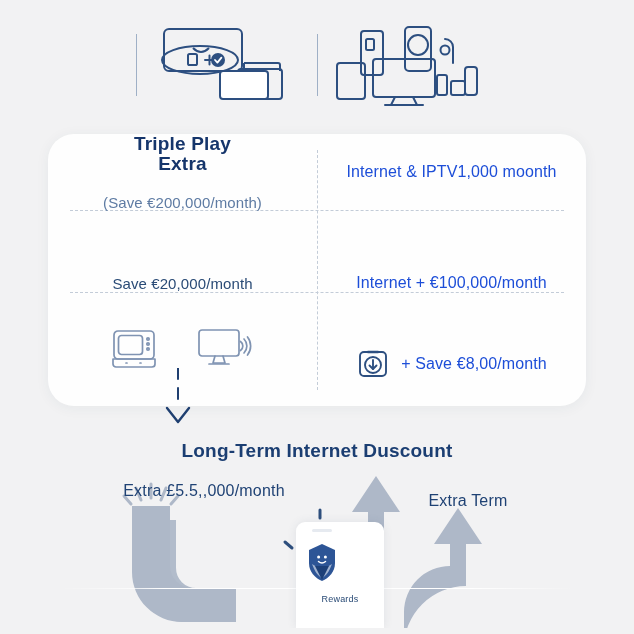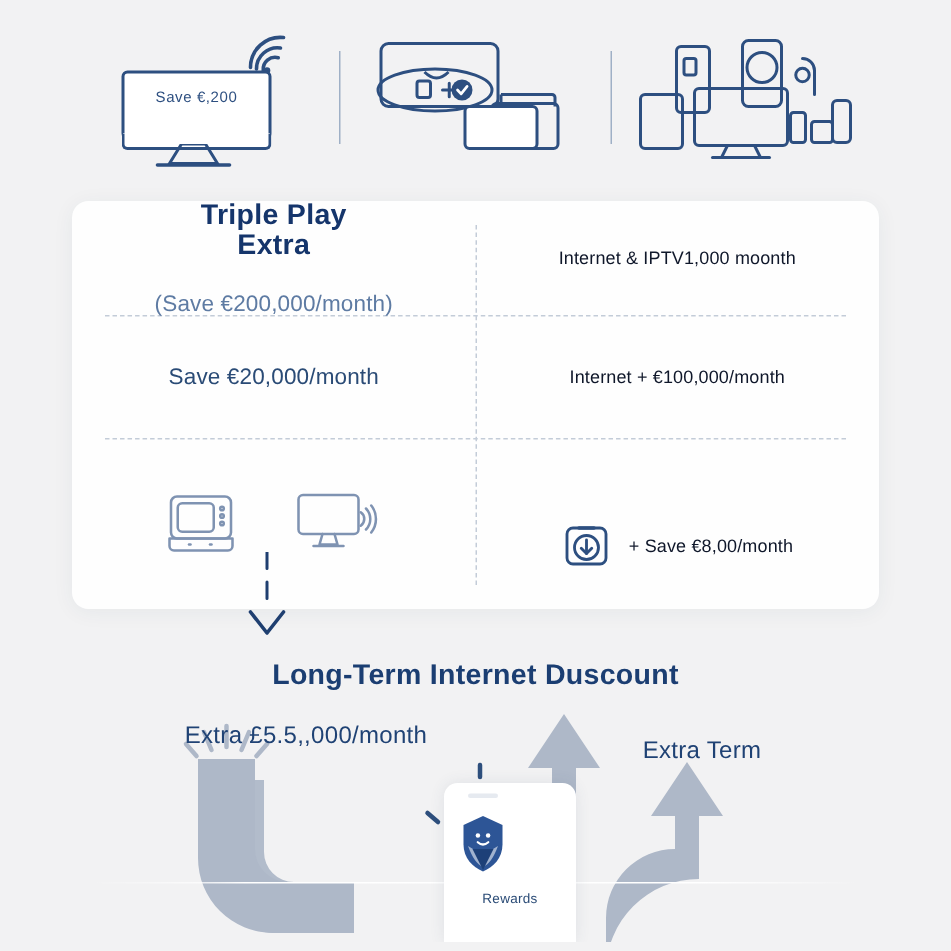--- a/index.html
+++ b/index.html
@@ -42,53 +42,53 @@
   .wifi{position:absolute;right:4px;top:2px;width:34px;height:30px;}
 
   
   .ic2{position:relative;width:150px;height:92px;}
   
   .ic3{position:relative;width:150px;height:92px;}
 
   
   .card{
     position:absolute;left:48px;top:134px;width:538px;height:272px;
-    background:#fefefe;border-radius:11px;
+    background:#fefefe;border-radius:26px;
     box-shadow:0 2px 14px rgba(40,60,90,.06);
   }
   .card-grid{position:absolute;inset:0;}
   .cdiv-v{
     position:absolute;left:50%;top:16px;bottom:16px;width:0;
     border-left:1px dashed #c3ccd8;
   }
   .cdiv-h{
     position:absolute;left:22px;right:22px;height:0;
     border-top:1px dashed #c3ccd8;
   }
   .cdiv-h.r1{top:76px;}
   .cdiv-h.r2{top:158px;}
 
   .cell{position:absolute;display:flex;flex-direction:column;
         align-items:center;justify-content:center;text-align:center;}
   .cL{left:0;width:50%;}
   .cR{left:50%;width:50%;}
   .rA{top:0;height:76px;}
-  .rB{top:76px;height:82px;}
+  .rB{top:76px;height:82px;justify-content:flex-end;}
   .rC{top:158px;height:114px;}
 
   .bundle-title{
     font-weight:bold;font-size:19px;line-height:20px;
     color:#15356b;letter-spacing:.2px;
   }
   .bundle-sub{
     margin-top:3px;font-size:15px;color:#5f7characters;
     color:#5f7siz;
   }
   .bundle-sub{color:#5e7ba3;font-size:15px;margin-top:20px;letter-spacing:.1px;}
-  .plain{font-size:12px;color:#0f172a;letter-spacing:.1px;}
+  .plain{font-size:16px;color:#1d4ed8;letter-spacing:.1px;}
   .plain2{font-size:15px;color:#2a4b76;letter-spacing:.1px;}
 
   .mini-icons{display:flex;align-items:center;gap:40px;}
   .dl-row{display:flex;align-items:center;gap:11px;margin-top:29px;}
   .dl-box{width:34px;height:32px;}
 
   
   .down-wrap{position:absolute;left:160px;top:368px;width:36px;height:60px;}
 
   
@@ -126,40 +126,20 @@
   }
   .shield{position:absolute;left:10px;top:20px;width:32px;height:44px;}
 </style>
 </head>
 <body>
 
 <div class="stage">
 
   <div class="icon-strip">
 
-    <div class="icon-cell">
-      <div class="ic1">
-        <svg class="wifi" viewBox="0 0 34 30">
-          <g fill="none" stroke="#2d4f80" stroke-width="2.4" stroke-linecap="round">
-            <path d="M4 24 A20 20 0 0 1 26 4"></path>
-            <path d="M8 25 A14 14 0 0 1 24 11"></path>
-            <path d="M12.5 26 A8 8 0 0 1 22.5 17.5"></path>
-          </g>
-          <circle cx="15" cy="26" r="2.2" fill="#2d4f80"></circle>
-        </svg>
-        <div class="mon-body">
-          <div class="mon-screen-txt">Save €,200</div>
-        </div>
-        <div class="mon-base"></div>
-        <svg style="position:absolute;left:24px;top:77px;width:68px;height:16px" viewBox="0 0 68 16">
-          <path d="M26 0 L42 0 L50 13 L18 13 Z" fill="none" stroke="#2d4f80" stroke-width="2"></path>
-          <line x1="10" y1="14" x2="58" y2="14" stroke="#2d4f80" stroke-width="2.4" stroke-linecap="round"></line>
-        </svg>
-      </div>
-    </div>
 
     <div class="vrule"></div>
 
     <div class="icon-cell">
       <div class="ic2">
         <svg viewBox="0 0 150 92" style="width:150px;height:92px">
           <g fill="none" stroke="#2d4f80" stroke-width="2" stroke-linejoin="round">
             <rect x="12" y="10" width="78" height="42" rx="5"></rect>
             <path d="M41 29 q8 8 16 0" stroke-width="2"></path>
             <ellipse cx="48" cy="41" rx="38" ry="14"></ellipse>

